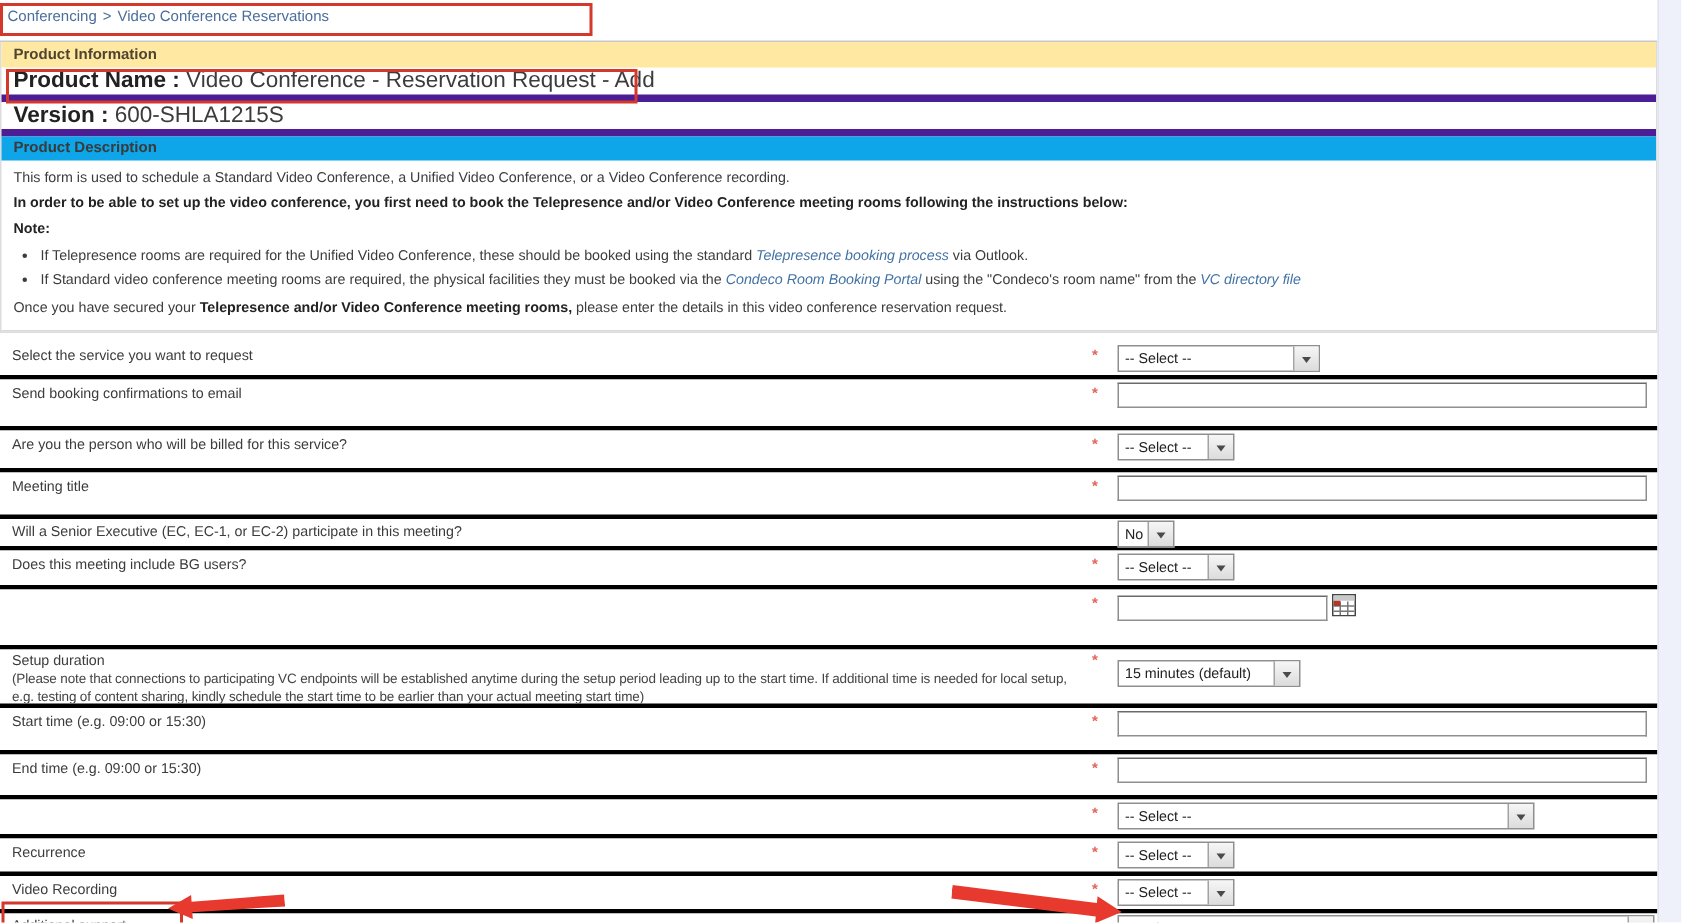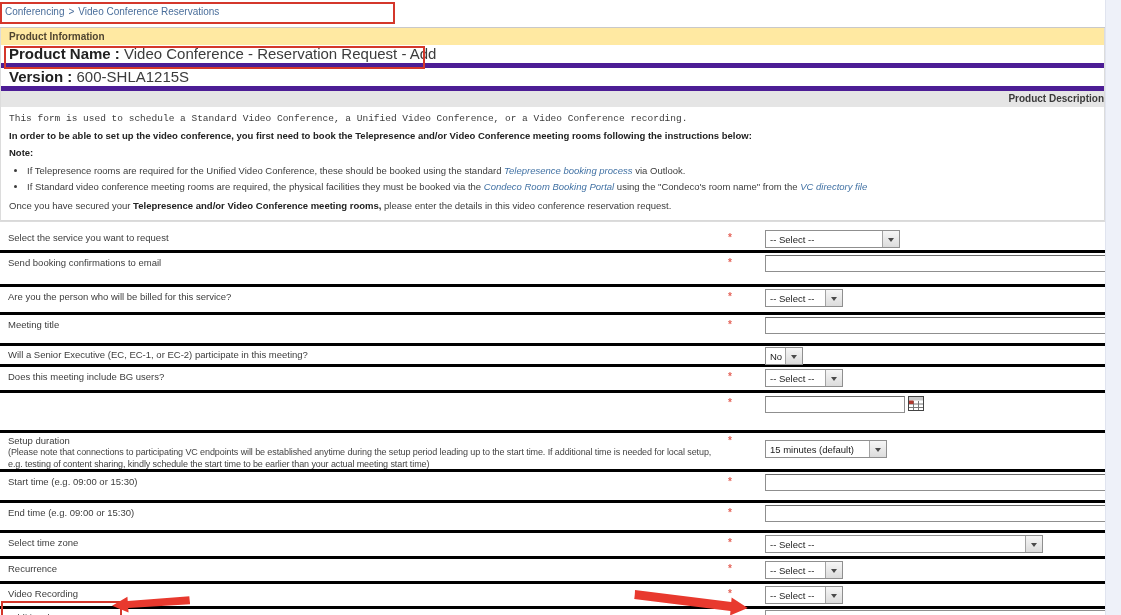--- a/index.html
+++ b/index.html
@@ -12,39 +12,39 @@
   .content{width:1105px;position:relative;}
   
   .right-strip{position:absolute;top:0;right:0;width:15px;height:615px;background:#eef1f9;border-left:1px solid #e0e4ef;}
   
   .breadcrumb{padding:6px 0 0 5px;height:21px;font-size:10px;color:#4a6e9b;}
   .breadcrumb a{color:#4a6e9b;text-decoration:none;cursor:pointer;}
   .bc-sep{color:#4a6e9b;padding:0 4px;}
   
   .topline{border-top:1px solid #c9c9c9;}
   .bar-yellow{background:#ffe9a2;color:#4f4430;font-weight:bold;font-size:10px;height:17px;line-height:17px;padding-left:8px;}
-  .bar-gray{background:#e5e5e5;color:#3a3a3a;font-weight:bold;font-size:10px;height:16px;line-height:16px;padding-left:8px;text-align:right;}
+  .bar-gray{background:#0ea5e9;color:#3a3a3a;font-weight:bold;font-size:10px;height:16px;line-height:16px;padding-left:8px;}
   .info-row{height:18px;line-height:18px;padding-left:8px;border-bottom:5px solid #4c1d95;font-size:15px;color:#3c3c3c;}
   .info-row b{color:#222;}
   .prod-box{border:1px solid #dcdcdc;border-top:none;}
   
   .desc{padding:4px 8px 8px;border-bottom:1px solid #d9d9d9;}
   .desc .line{margin-top:5px;line-height:12px;}
-  .desc .first{margin-top:2px;font-family:Liberation Mono, monospace;}
+  .desc .first{margin-top:2px;}
   .desc b{color:#222;}
   .desc ul{margin:4px 0 0 18px;padding:0;}
   .desc li{margin:0;padding:2px 0;line-height:12px;color:#3c3c3c;}
   a.lnk{color:#4272a4;text-decoration:none;cursor:pointer;font-style:italic;}
   
   .form-table{border-top:none;}
   .frow{position:relative;border-bottom:3px solid #000000;background:#fff;}
   .flabel{position:absolute;left:8px;top:4px;width:716px;line-height:11px;color:#3c3c3c;}
   .fnote{font-size:9px;line-height:11.5px;color:#444;margin-top:1px;max-height:24px;overflow:hidden;letter-spacing:-0.1px;}
   .freq{position:absolute;left:728px;top:4px;color:#e4645a;font-size:10px;font-weight:bold;}
-  .fctrl{position:absolute;left:765px;top:2px;white-space:nowrap;}
+  .fctrl{position:absolute;left:745px;top:2px;white-space:nowrap;}
   .r0{height:22px}.r1{height:31px}.r2{height:25px}.r3{height:28px}.r4{height:18px}
   .r5{height:23px}.r6{height:37px}.r7{height:36px}.r8{height:28px}.r9{height:27px}
   .r10{height:23px}.r11{height:22px}.r12{height:22px}.r13{height:20px}
   .r7 .flabel{top:2px;overflow:hidden;height:34px;}
   .r7 .fctrl{top:7px;}
   .r7 .freq{top:2px;}
   .r6 .fctrl{top:3px;}
   
   .txt{box-sizing:border-box;height:17px;border:1px solid #8f8f8f;border-top-color:#6a6a6a;background:#fff;
        font-family:inherit;font-size:9.5px;padding:1px 3px;vertical-align:middle;}
@@ -176,21 +176,20 @@
       <div class="fctrl"><input class="txt iw353" value="" style=""></div>
     </div>
 
     <div class="frow r9">
       <div class="flabel">End time (e.g. 09:00 or 15:30)</div>
       <span class="freq">*</span>
       <div class="fctrl"><input class="txt iw353" value="" style=""></div>
     </div>
 
     <div class="frow r10">
-      <div class="flabel">Select time zone</div>
       <span class="freq">*</span>
       <div class="fctrl"><span class="sel sw278">
             <span class="t">-- Select --</span>
             <span class="b"></span>
           </span></div>
     </div>
 
     <div class="frow r11">
       <div class="flabel">Recurrence</div>
       <span class="freq">*</span>

